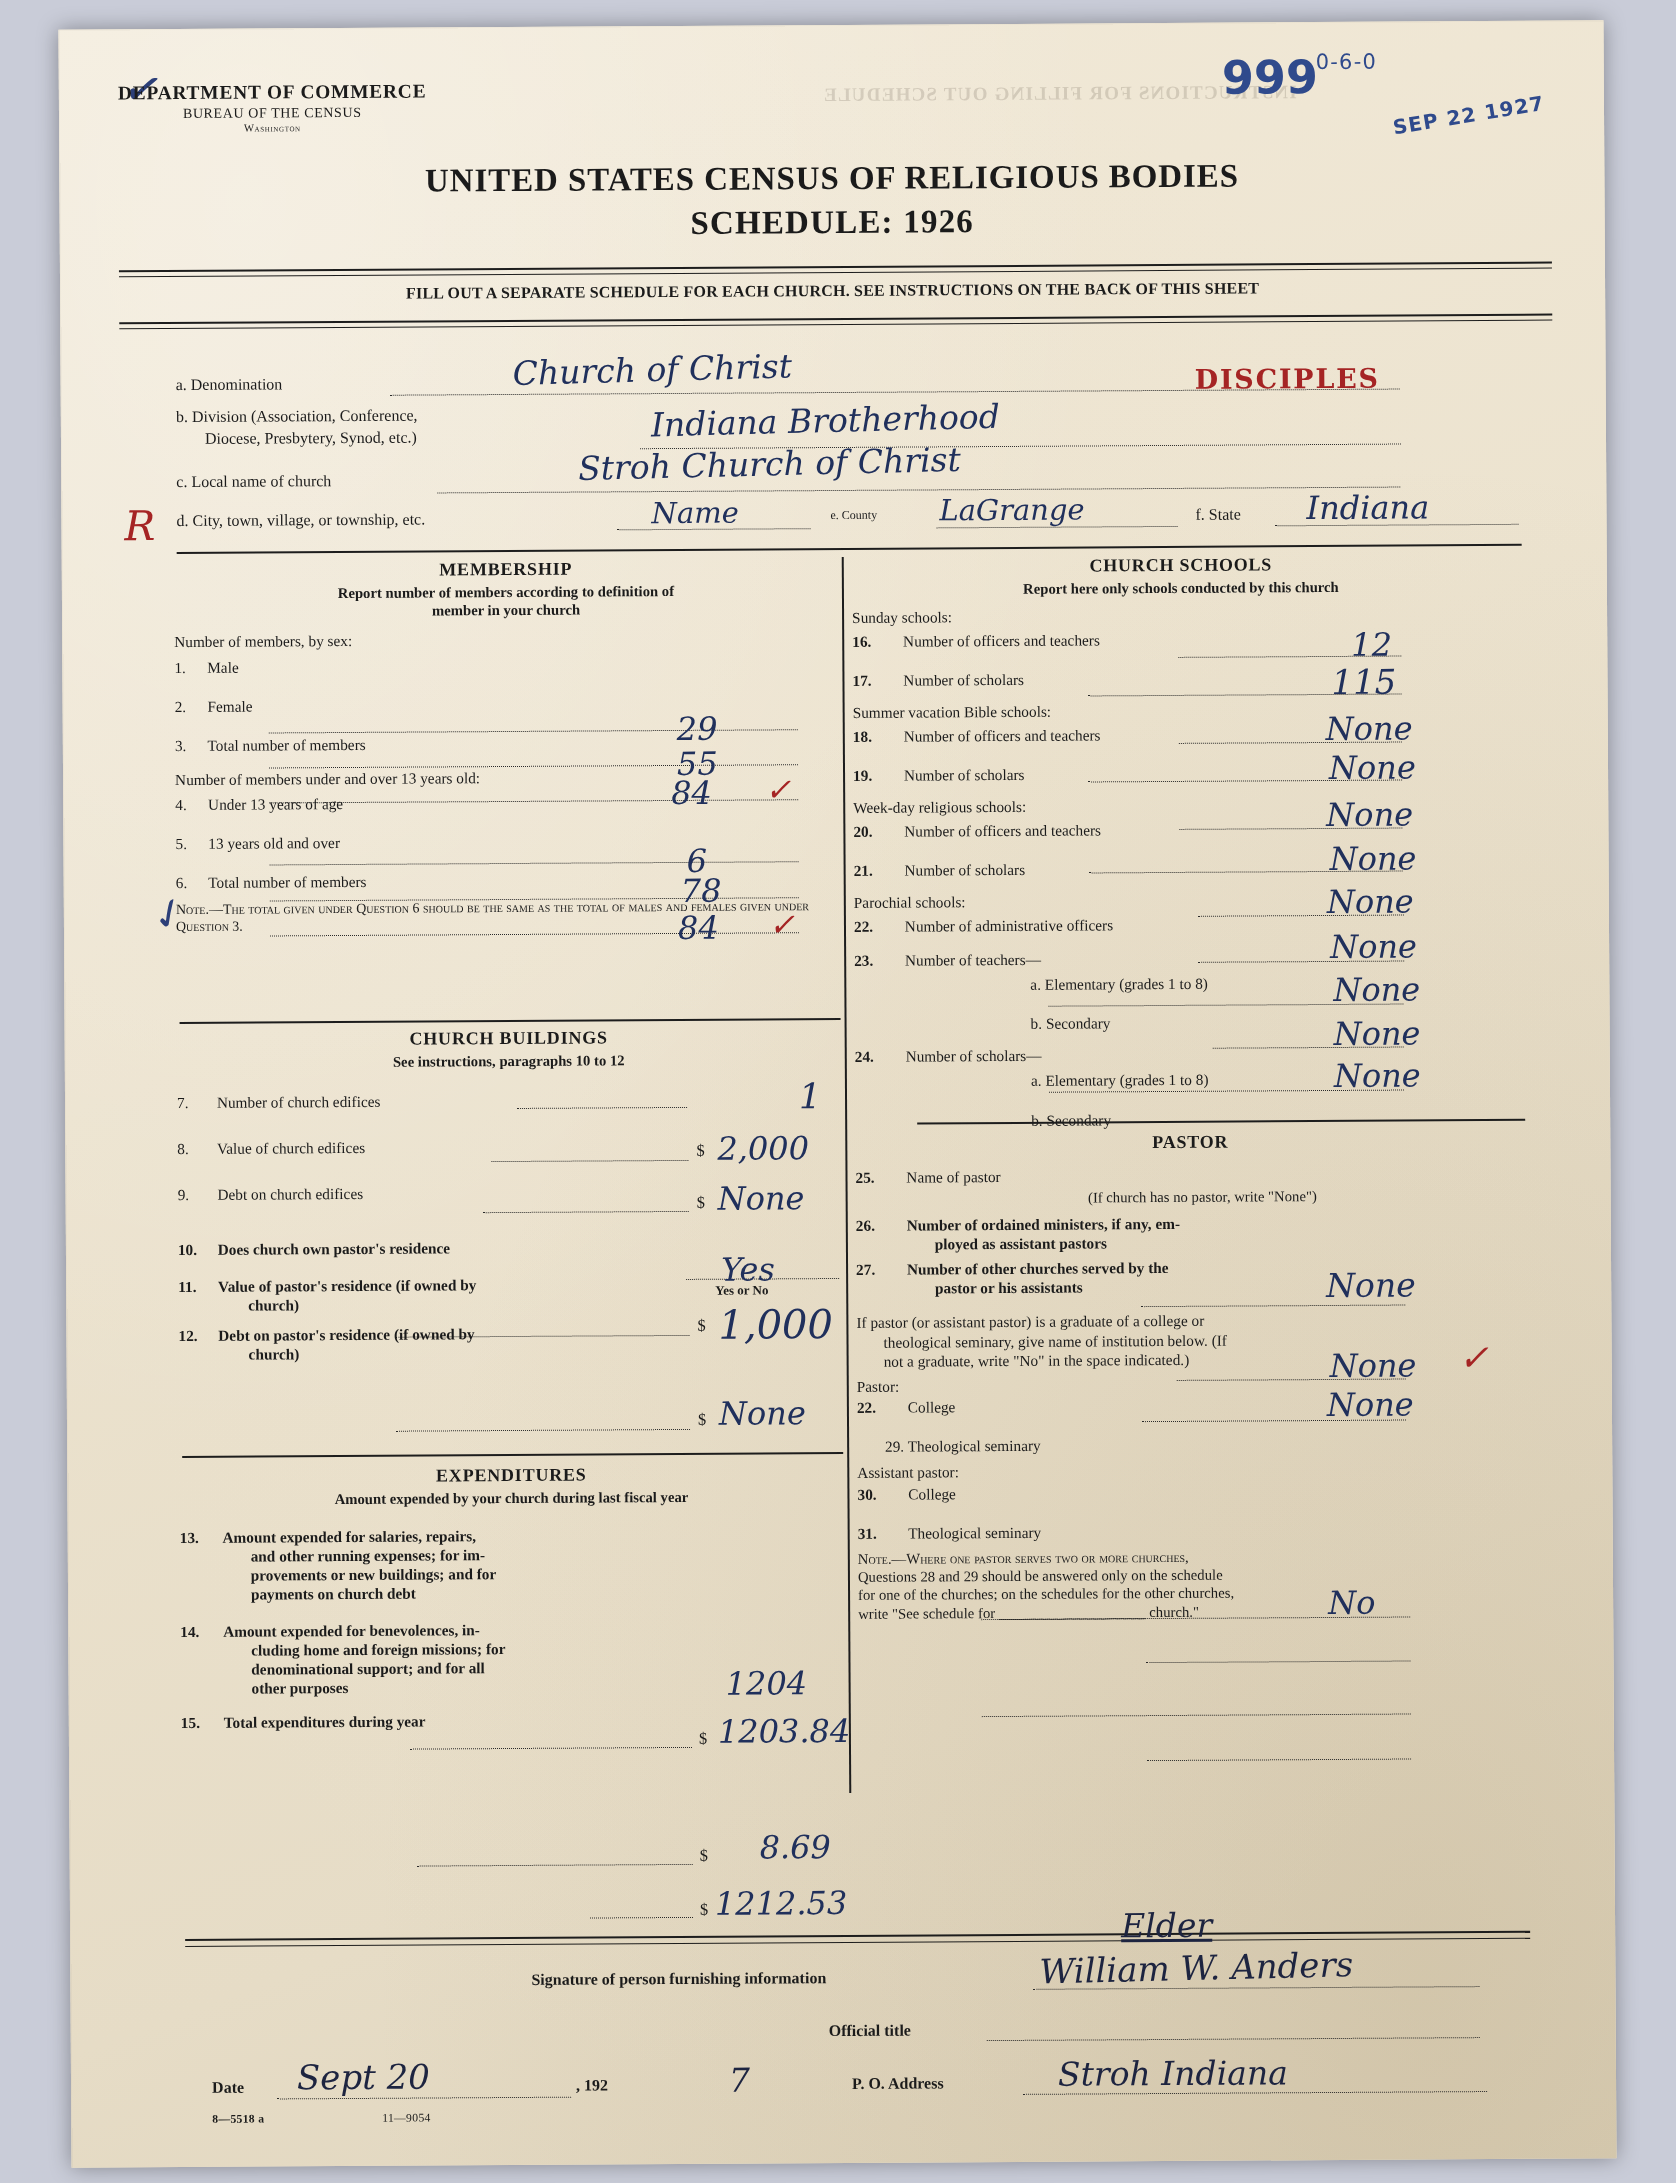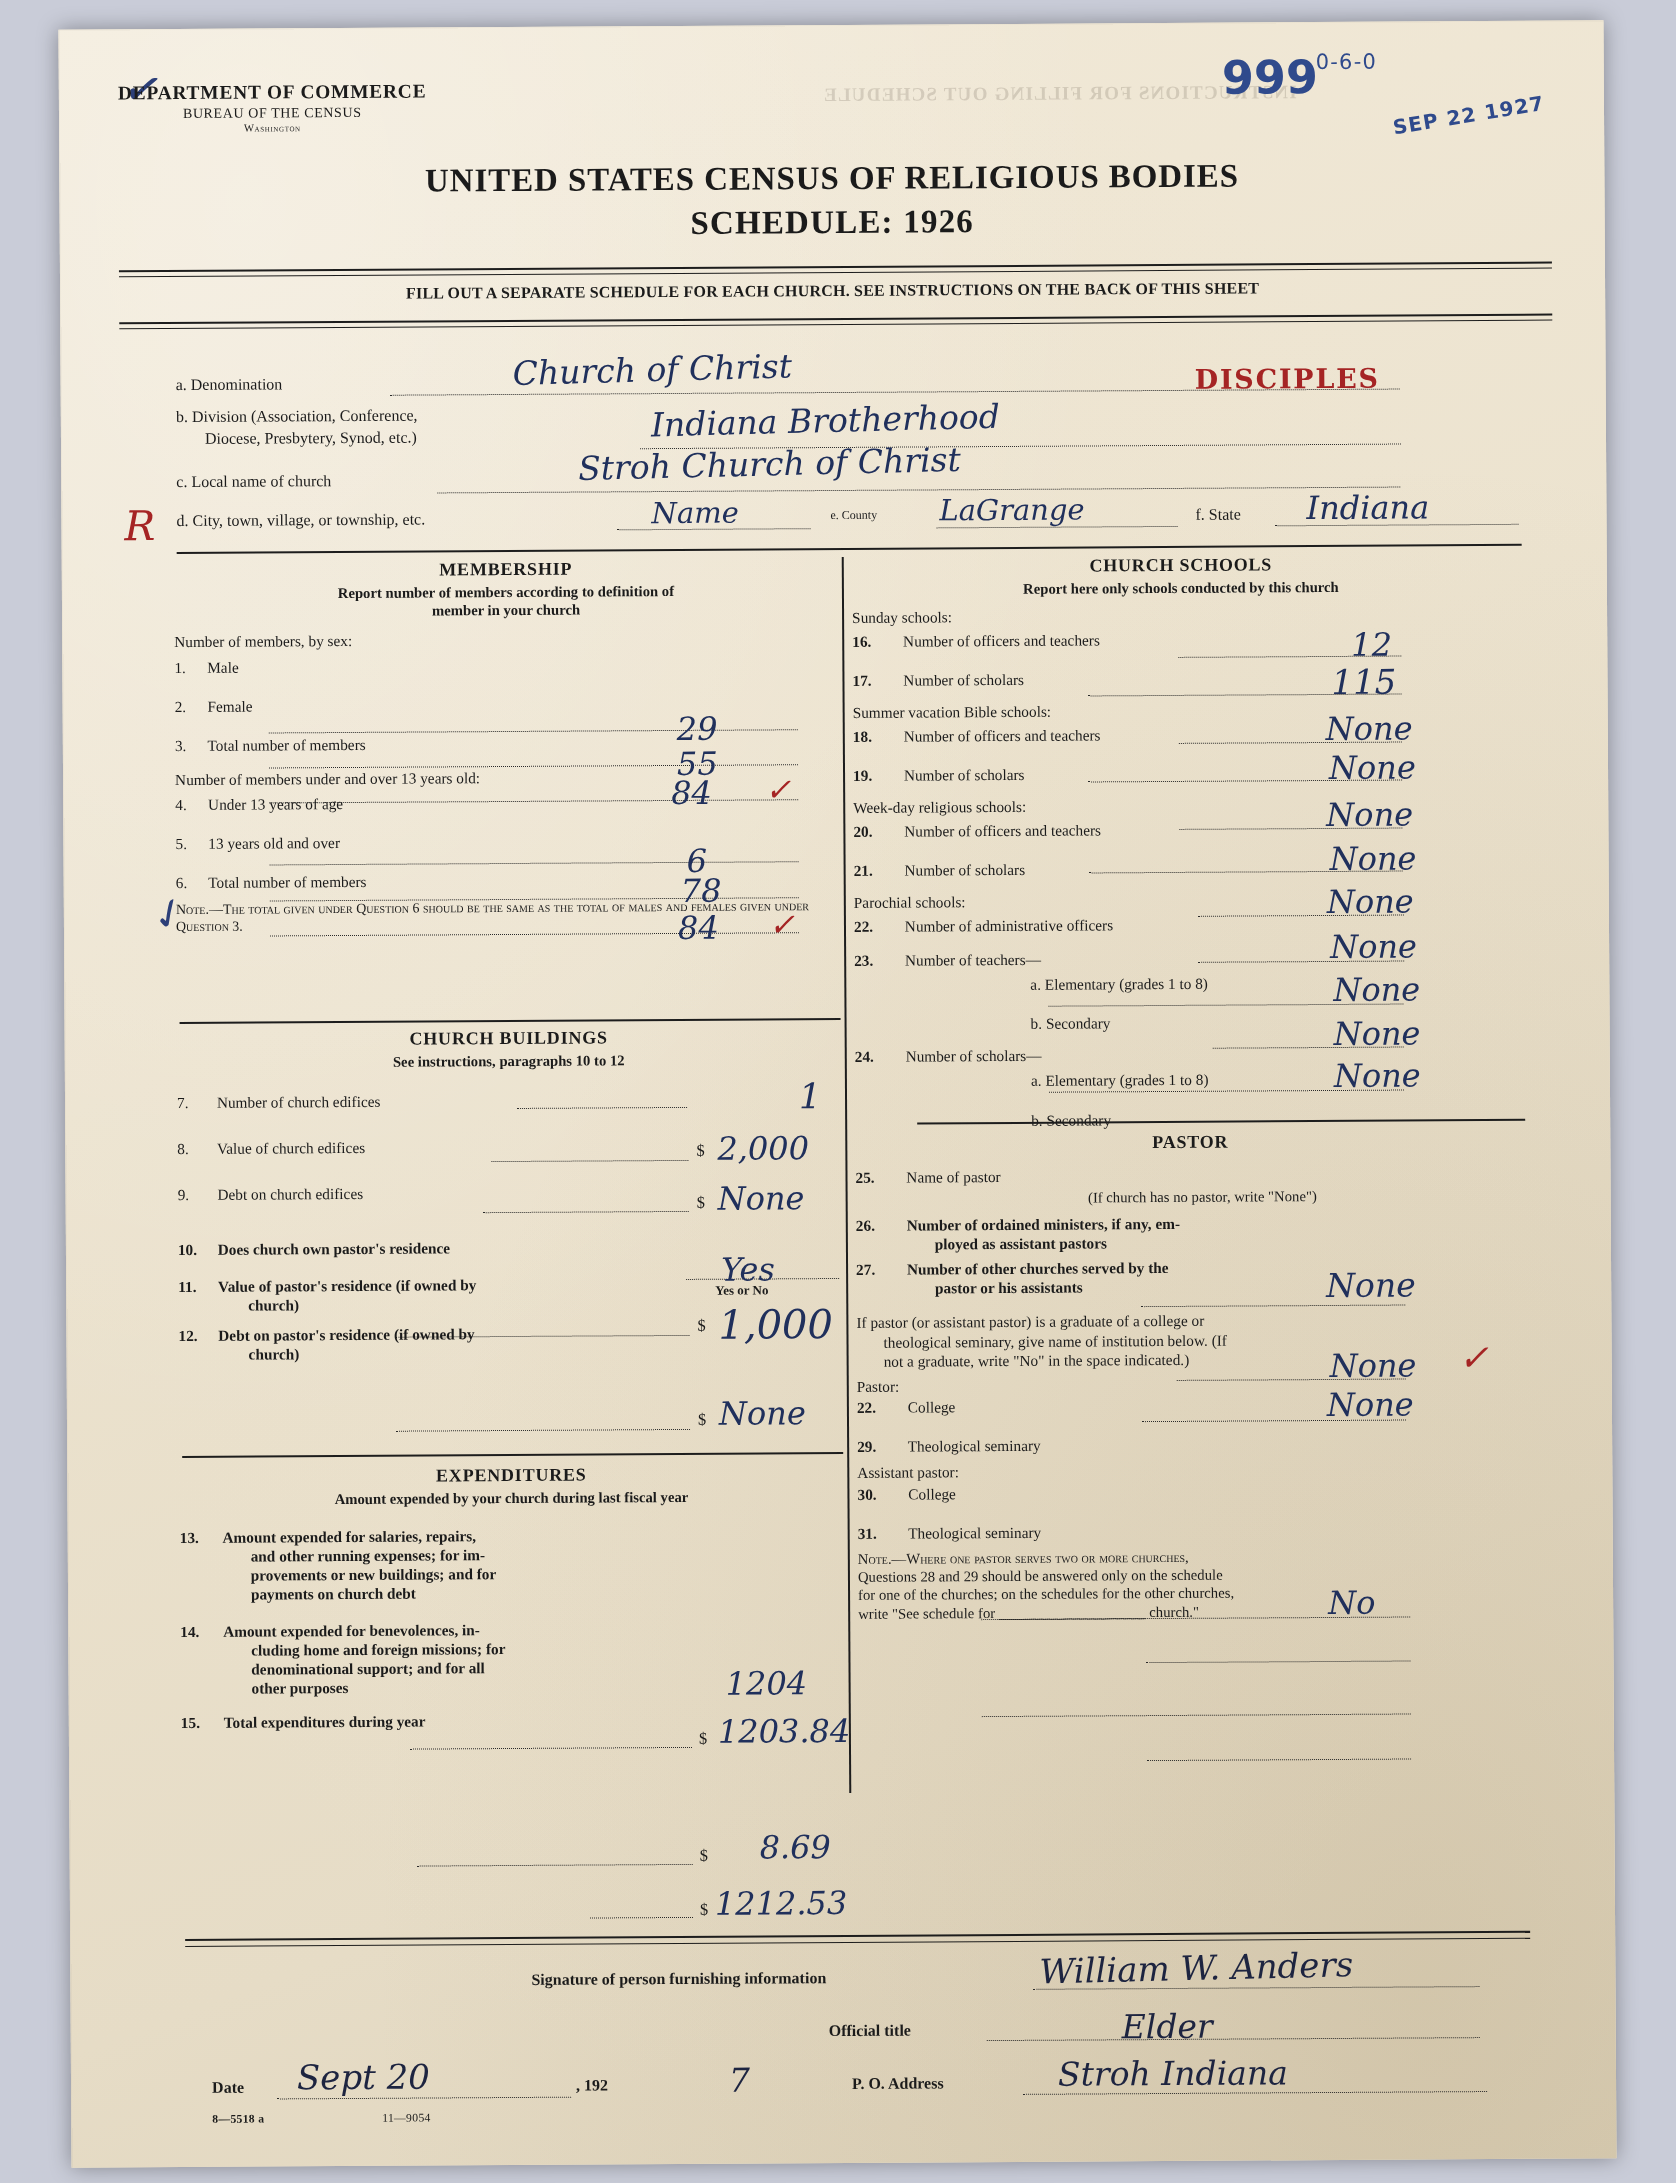--- a/index.html
+++ b/index.html
@@ -435,21 +435,21 @@
       <div style="margin-left:27px;">theological seminary, give name of institution below.   (If</div>
       <div style="margin-left:27px;">not a graduate, write "No" in the space indicated.)</div>
     </div>
 
     <div style="margin-top:7px;font-size:15.3px;">Pastor:</div>
     <div class="qline" style="margin-top:2.3px;">
       <span style="display:inline-block;width:47px;font-weight:bold;">22.</span>
       <span>College</span>
     </div>
     <div class="qline" style="margin-top:20px;">
-      <span style="display:inline-block;width:47px;font-weight:bold;">29.</span>
+      <span style="display:inline-block;width:47px;font-weight:normal;text-align:right;">29.</span>
       <span>Theological seminary</span>
     </div>
     <div style="margin-top:8.2px;font-size:15.3px;">Assistant pastor:</div>
     <div class="qline" style="margin-top:2.3px;">
       <span style="display:inline-block;width:47px;font-weight:bold;">30.</span>
       <span>College</span>
     </div>
     <div class="qline" style="margin-top:20px;">
       <span style="display:inline-block;width:47px;font-weight:bold;">31.</span>
       <span>Theological seminary</span>
@@ -482,21 +482,21 @@
 
   <div class="rule ink" style="left:115px;top:1910px;width:1345px;"></div>
   <div class="rule thin ink" style="left:115px;top:1917px;width:1345px;"></div>
 
   <div class="sig ink" style="left:461px;top:1944px;font-weight:bold;">Signature of person furnishing information</div>
   <div class="dotline" style="left:963px;top:1965px;width:446px;"></div>
   <div class="hw dark" style="position:absolute;left:969px;top:1925px;font-size:34px;z-index:4;transform:rotate(-1deg);">William W. Anders</div>
 
   <div class="sig ink" style="left:758px;top:1997px;font-weight:bold;">Official title</div>
   <div class="dotline" style="left:916px;top:2016px;width:493px;"></div>
-  <div class="hw dark" style="position:absolute;left:1051px;top:1984px;font-size:33px;z-index:4;">Elder</div>
+  <div class="hw dark" style="position:absolute;left:1051px;top:1883px;font-size:33px;z-index:4;text-decoration:underline;">Elder</div>
 
   <div class="sig ink" style="left:141px;top:2050px;font-weight:bold;">Date</div>
   <div class="dotline" style="left:206px;top:2070px;width:294px;"></div>
   <div class="hw dark" style="position:absolute;left:226px;top:2029px;font-size:34px;z-index:4;">Sept 20</div>
   <div class="sig ink" style="left:505px;top:2050px;font-weight:bold;">, 192</div>
   <div class="hw dark" style="position:absolute;left:658px;top:2035px;font-size:33px;z-index:4;">7</div>
 
   <div class="sig ink" style="left:781px;top:2050px;font-weight:bold;">P. O. Address</div>
   <div class="dotline" style="left:952px;top:2070px;width:464px;"></div>
   <div class="hw dark" style="position:absolute;left:987px;top:2031px;font-size:33px;z-index:4;">Stroh Indiana</div>

